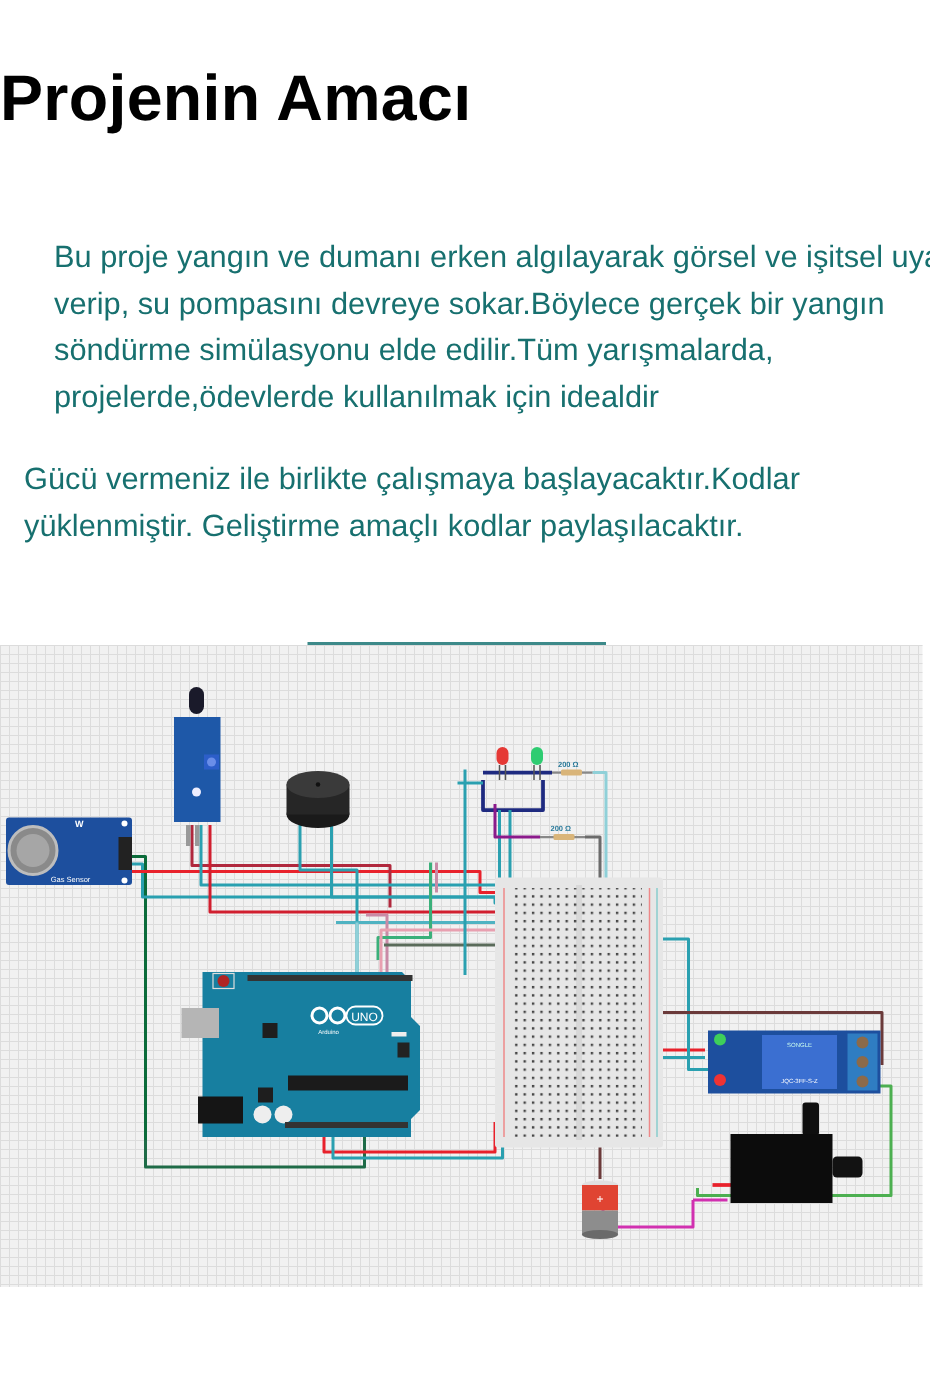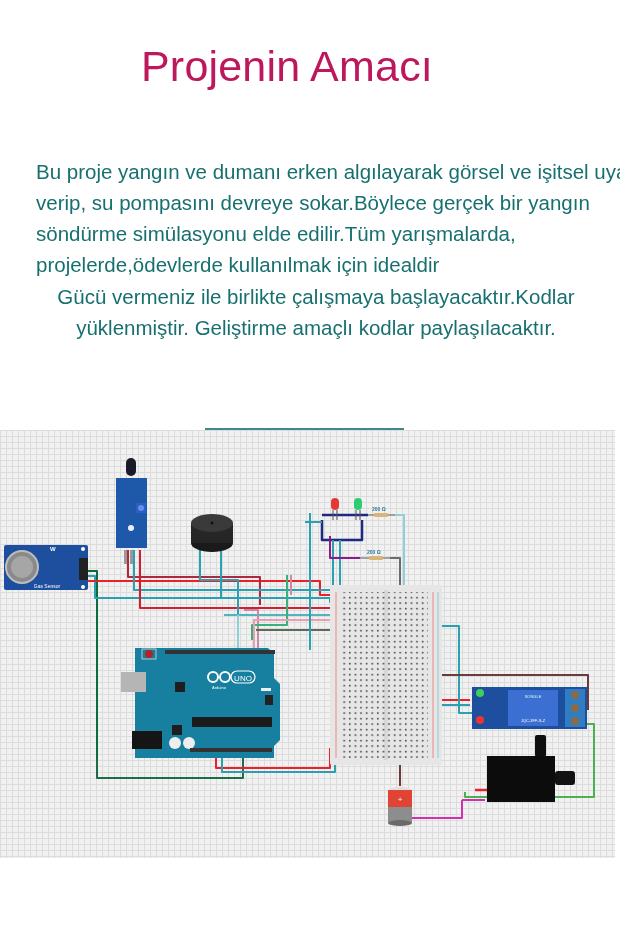--- a/index.html
+++ b/index.html
@@ -1,20 +1,20 @@
 <!DOCTYPE html>
 <html><head>
 <meta charset="utf-8">
 <style>
   html, body { margin:0; padding:0; background:#ffffff; }
   body { width:620px; height:930px; position:relative; overflow:hidden; font-family:"Liberation Sans", "DejaVu Sans", sans-serif; }
-  .title { position:absolute; left:0; top:42px; width:574px; text-align:center; font-size:43px; font-weight:normal; color:#be185d; letter-spacing:0.2px; }
+  .title { position:absolute; left:0; top:42px; width:574px; text-align:left; font-size:43px; font-weight:bold; color:#000000; letter-spacing:0.2px; }
   .para { position:absolute; left:16px; color:#17706f; font-size:20.5px; line-height:31px; margin:0; }
   .p1 { top:156px; width:604px;margin-left:20px; }
-  .p2 { top:281px; width:600px;text-align:center; }
+  .p2 { top:304px; width:600px; }
   .canvas { position:absolute; left:0; top:430px; width:615px; height:428px; background-color:#f1f1f1;
     background-image:
       linear-gradient(#dcdcdc 1px, transparent 1px),
       linear-gradient(90deg, #dcdcdc 1px, transparent 1px);
     background-size:6px 6px; }
   .top-line { position:absolute; left:205px; top:428px; width:199px; height:2px; background:#3d8a8a; }
   svg.circuit { position:absolute; left:0; top:430px; }
 </style>
 </head>
 <body>

